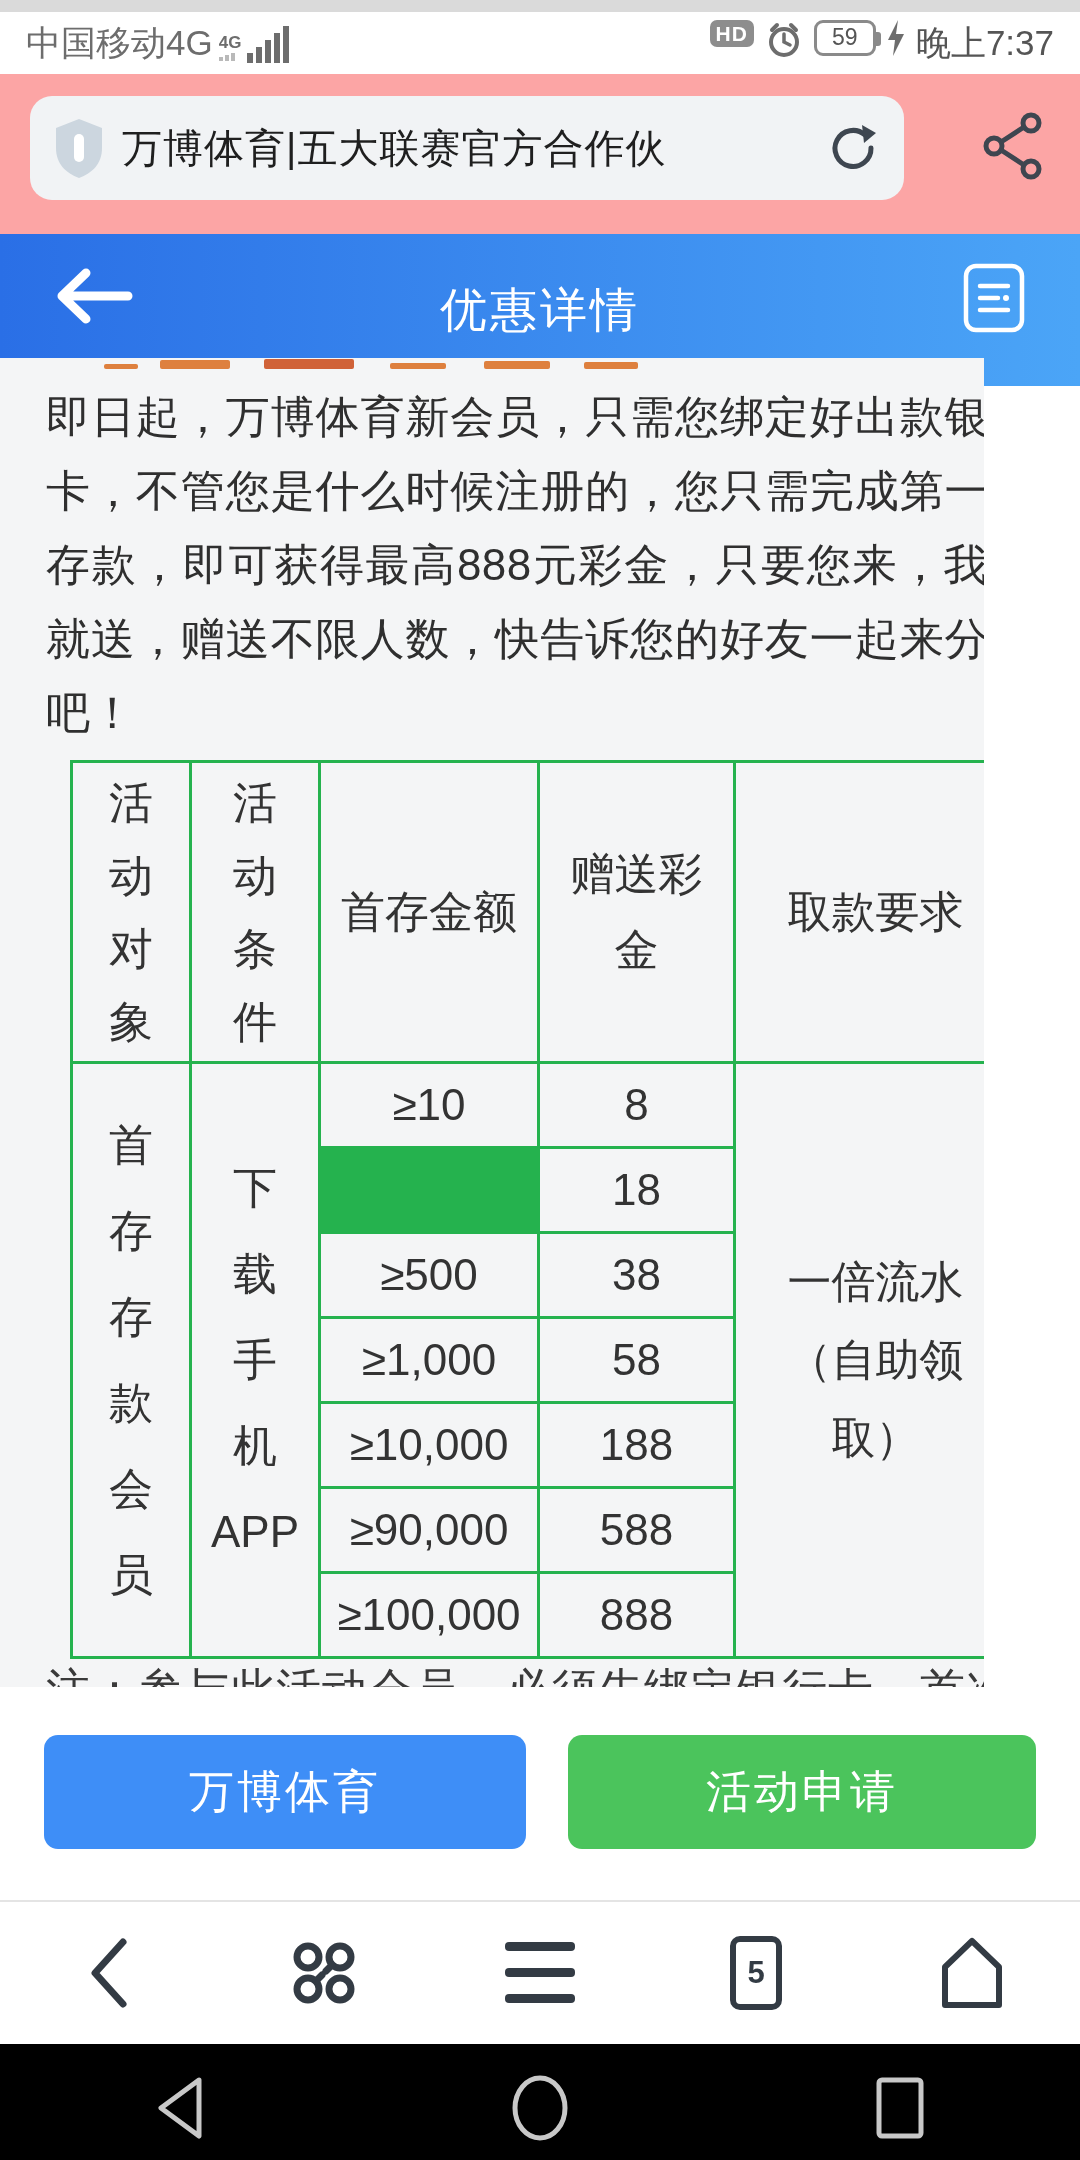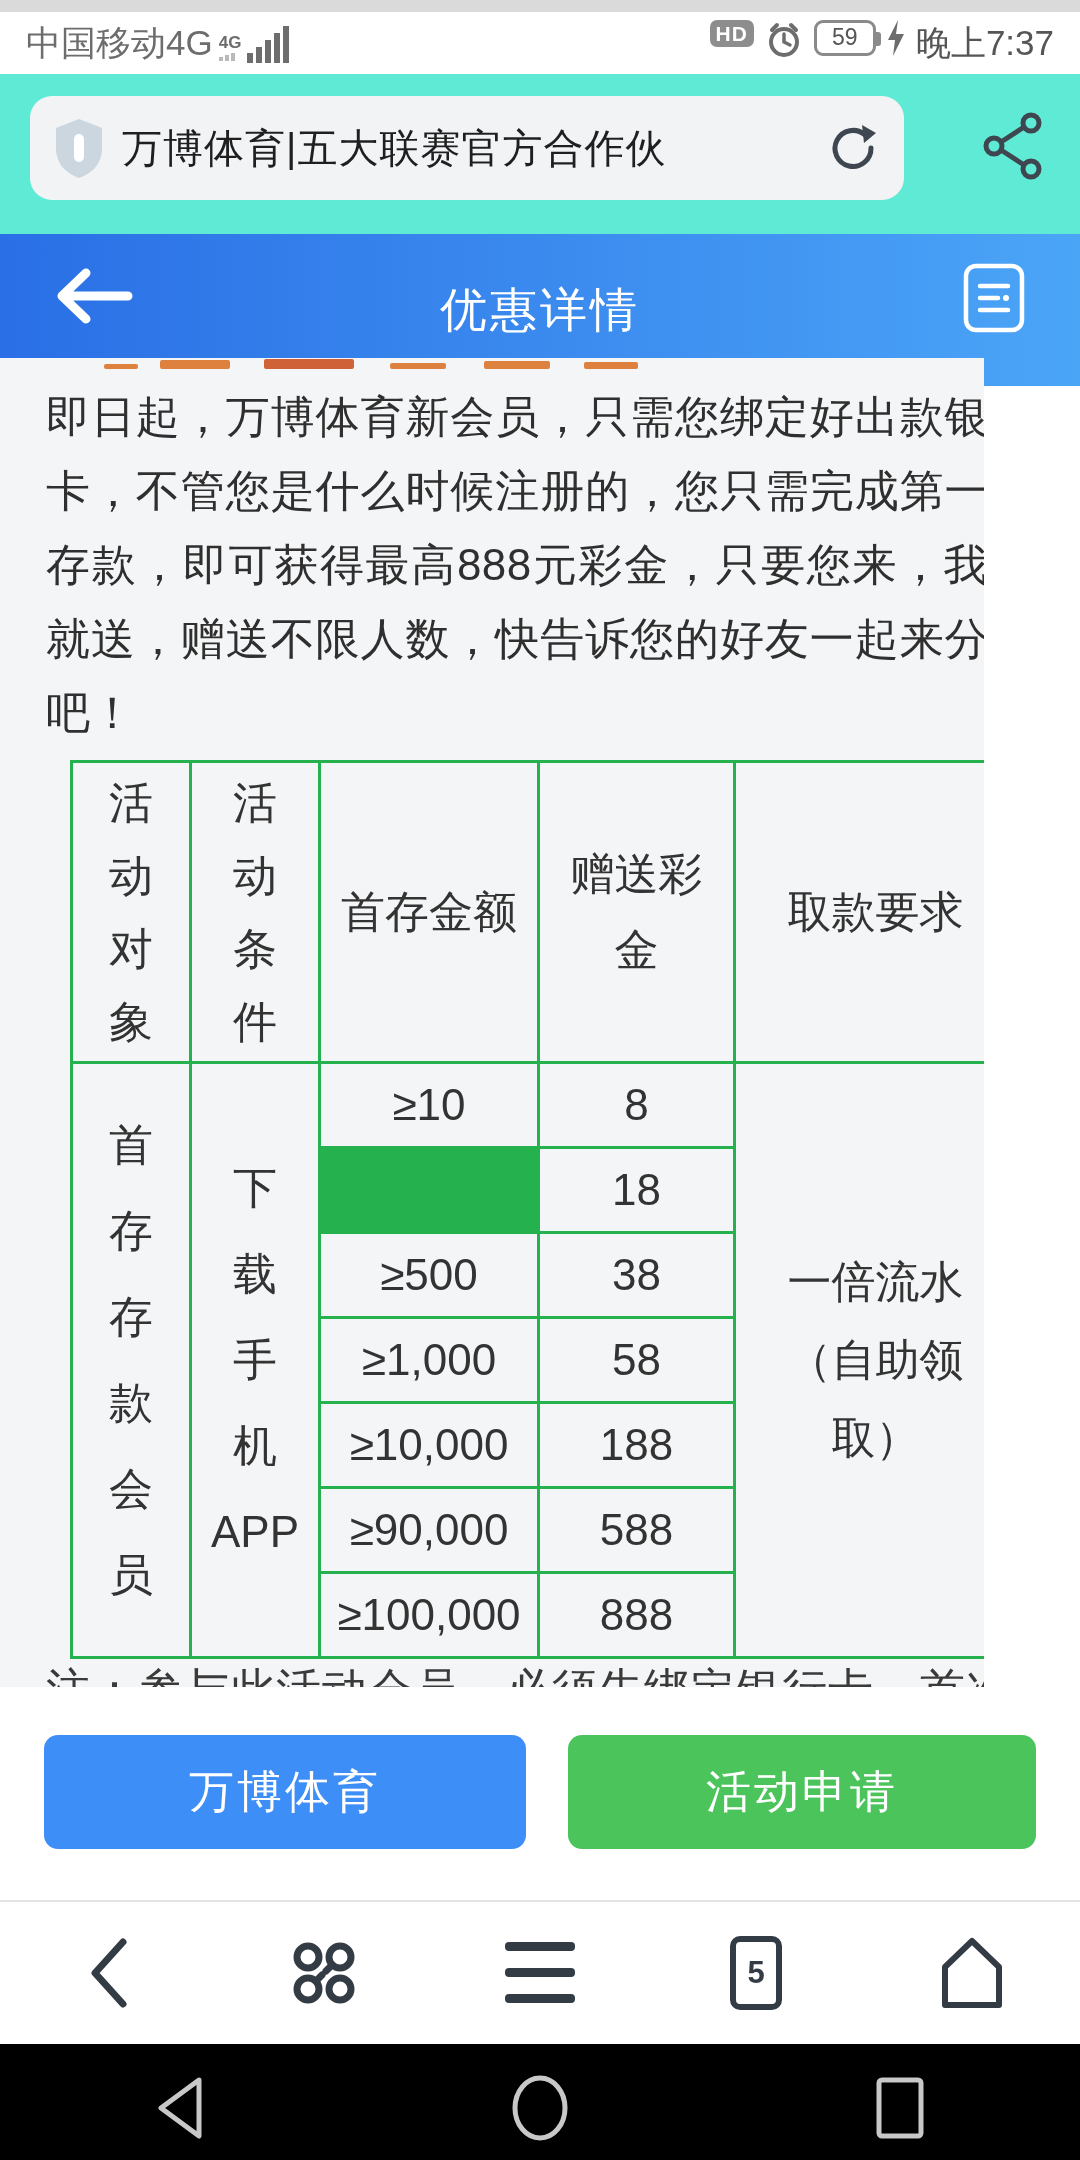--- a/index.html
+++ b/index.html
@@ -17,21 +17,21 @@
   .sb-netstack{display:flex;flex-direction:column;align-items:center;line-height:1;margin-bottom:2px;}
   .sb-netstack .g4{font-size:17px;font-weight:bold;color:#6d6d6d;}
   .sb-right{display:flex;align-items:flex-start;gap:10px;color:#6d6d6d;}
   .hd-badge{background:#8d8d8d;color:#fff;font-size:21px;font-weight:bold;border-radius:7px;
     padding:3px 6px;line-height:1;letter-spacing:1px;}
   .battery{position:relative;width:62px;height:36px;border:3px solid #8a8a8a;border-radius:9px;
     display:flex;align-items:center;justify-content:center;font-size:23px;color:#555;box-sizing:border-box;}
   .battery::after{content:"";position:absolute;right:-8px;top:9px;width:5px;height:14px;background:#8a8a8a;border-radius:0 3px 3px 0;}
   .sb-time{font-size:35px;color:#555;}
   
-  .url-row{position:absolute;left:0;top:62px;width:1080px;height:160px;background:#5eead4;}
+  .url-row{position:absolute;left:0;top:62px;width:1080px;height:160px;background:#fca5a5;}
   .url-field{position:absolute;left:30px;top:22px;width:874px;height:104px;background:#f1f3f5;border-radius:22px;
     display:flex;align-items:center;padding:0 22px;box-sizing:border-box;gap:16px;}
   .url-title{flex:1;font-size:40px;color:#1f1f1f;white-space:nowrap;overflow:hidden;letter-spacing:1px;}
   .share-btn{position:absolute;right:34px;top:34px;width:66px;height:76px;display:flex;align-items:center;justify-content:center;}
   
   .app-header{position:absolute;left:0;top:222px;width:1080px;height:152px;
     background:linear-gradient(90deg,#2a6fe6 0%,#4ba5f7 100%);
     display:flex;align-items:center;justify-content:center;}
   .hdr-title{color:#fff;font-size:47px;letter-spacing:3px;}
   .hdr-back{position:absolute;left:48px;top:26px;width:96px;height:72px;display:flex;align-items:center;}

